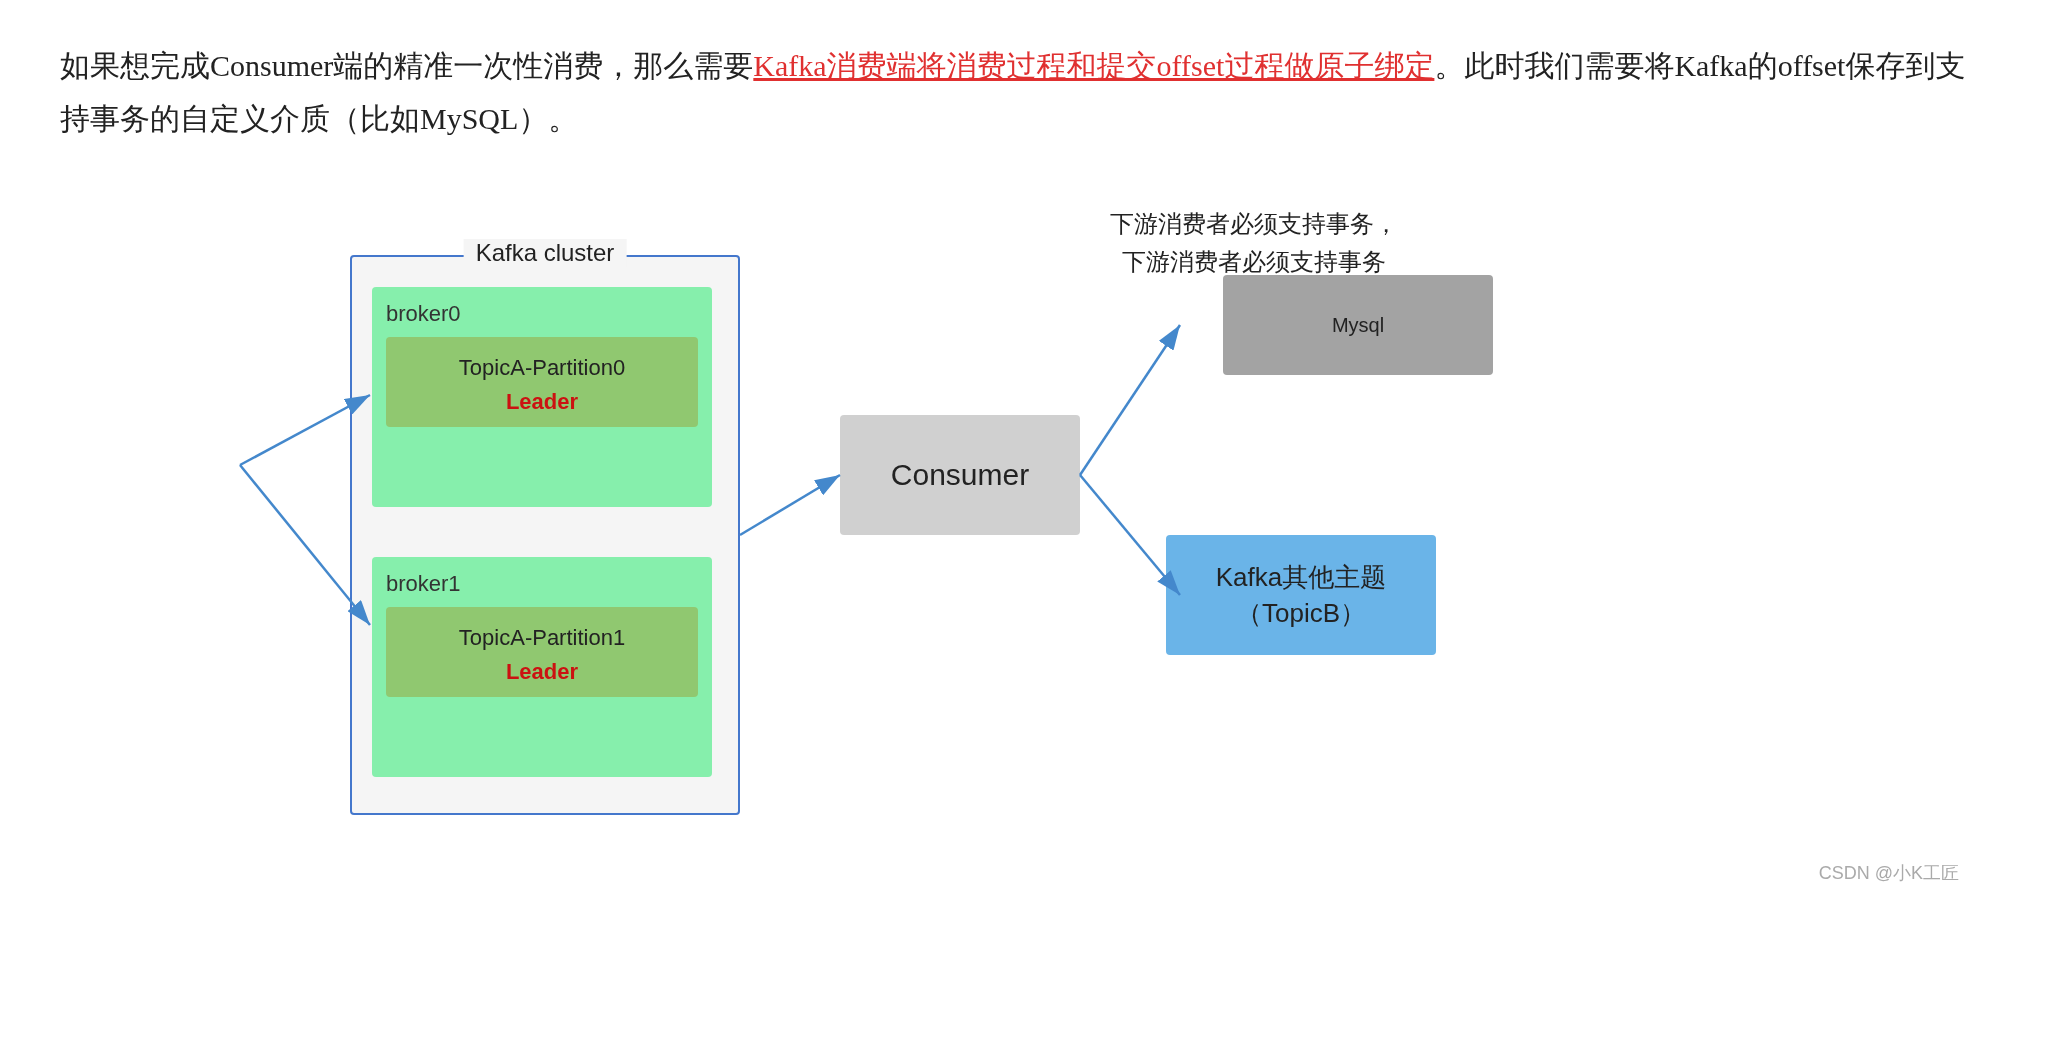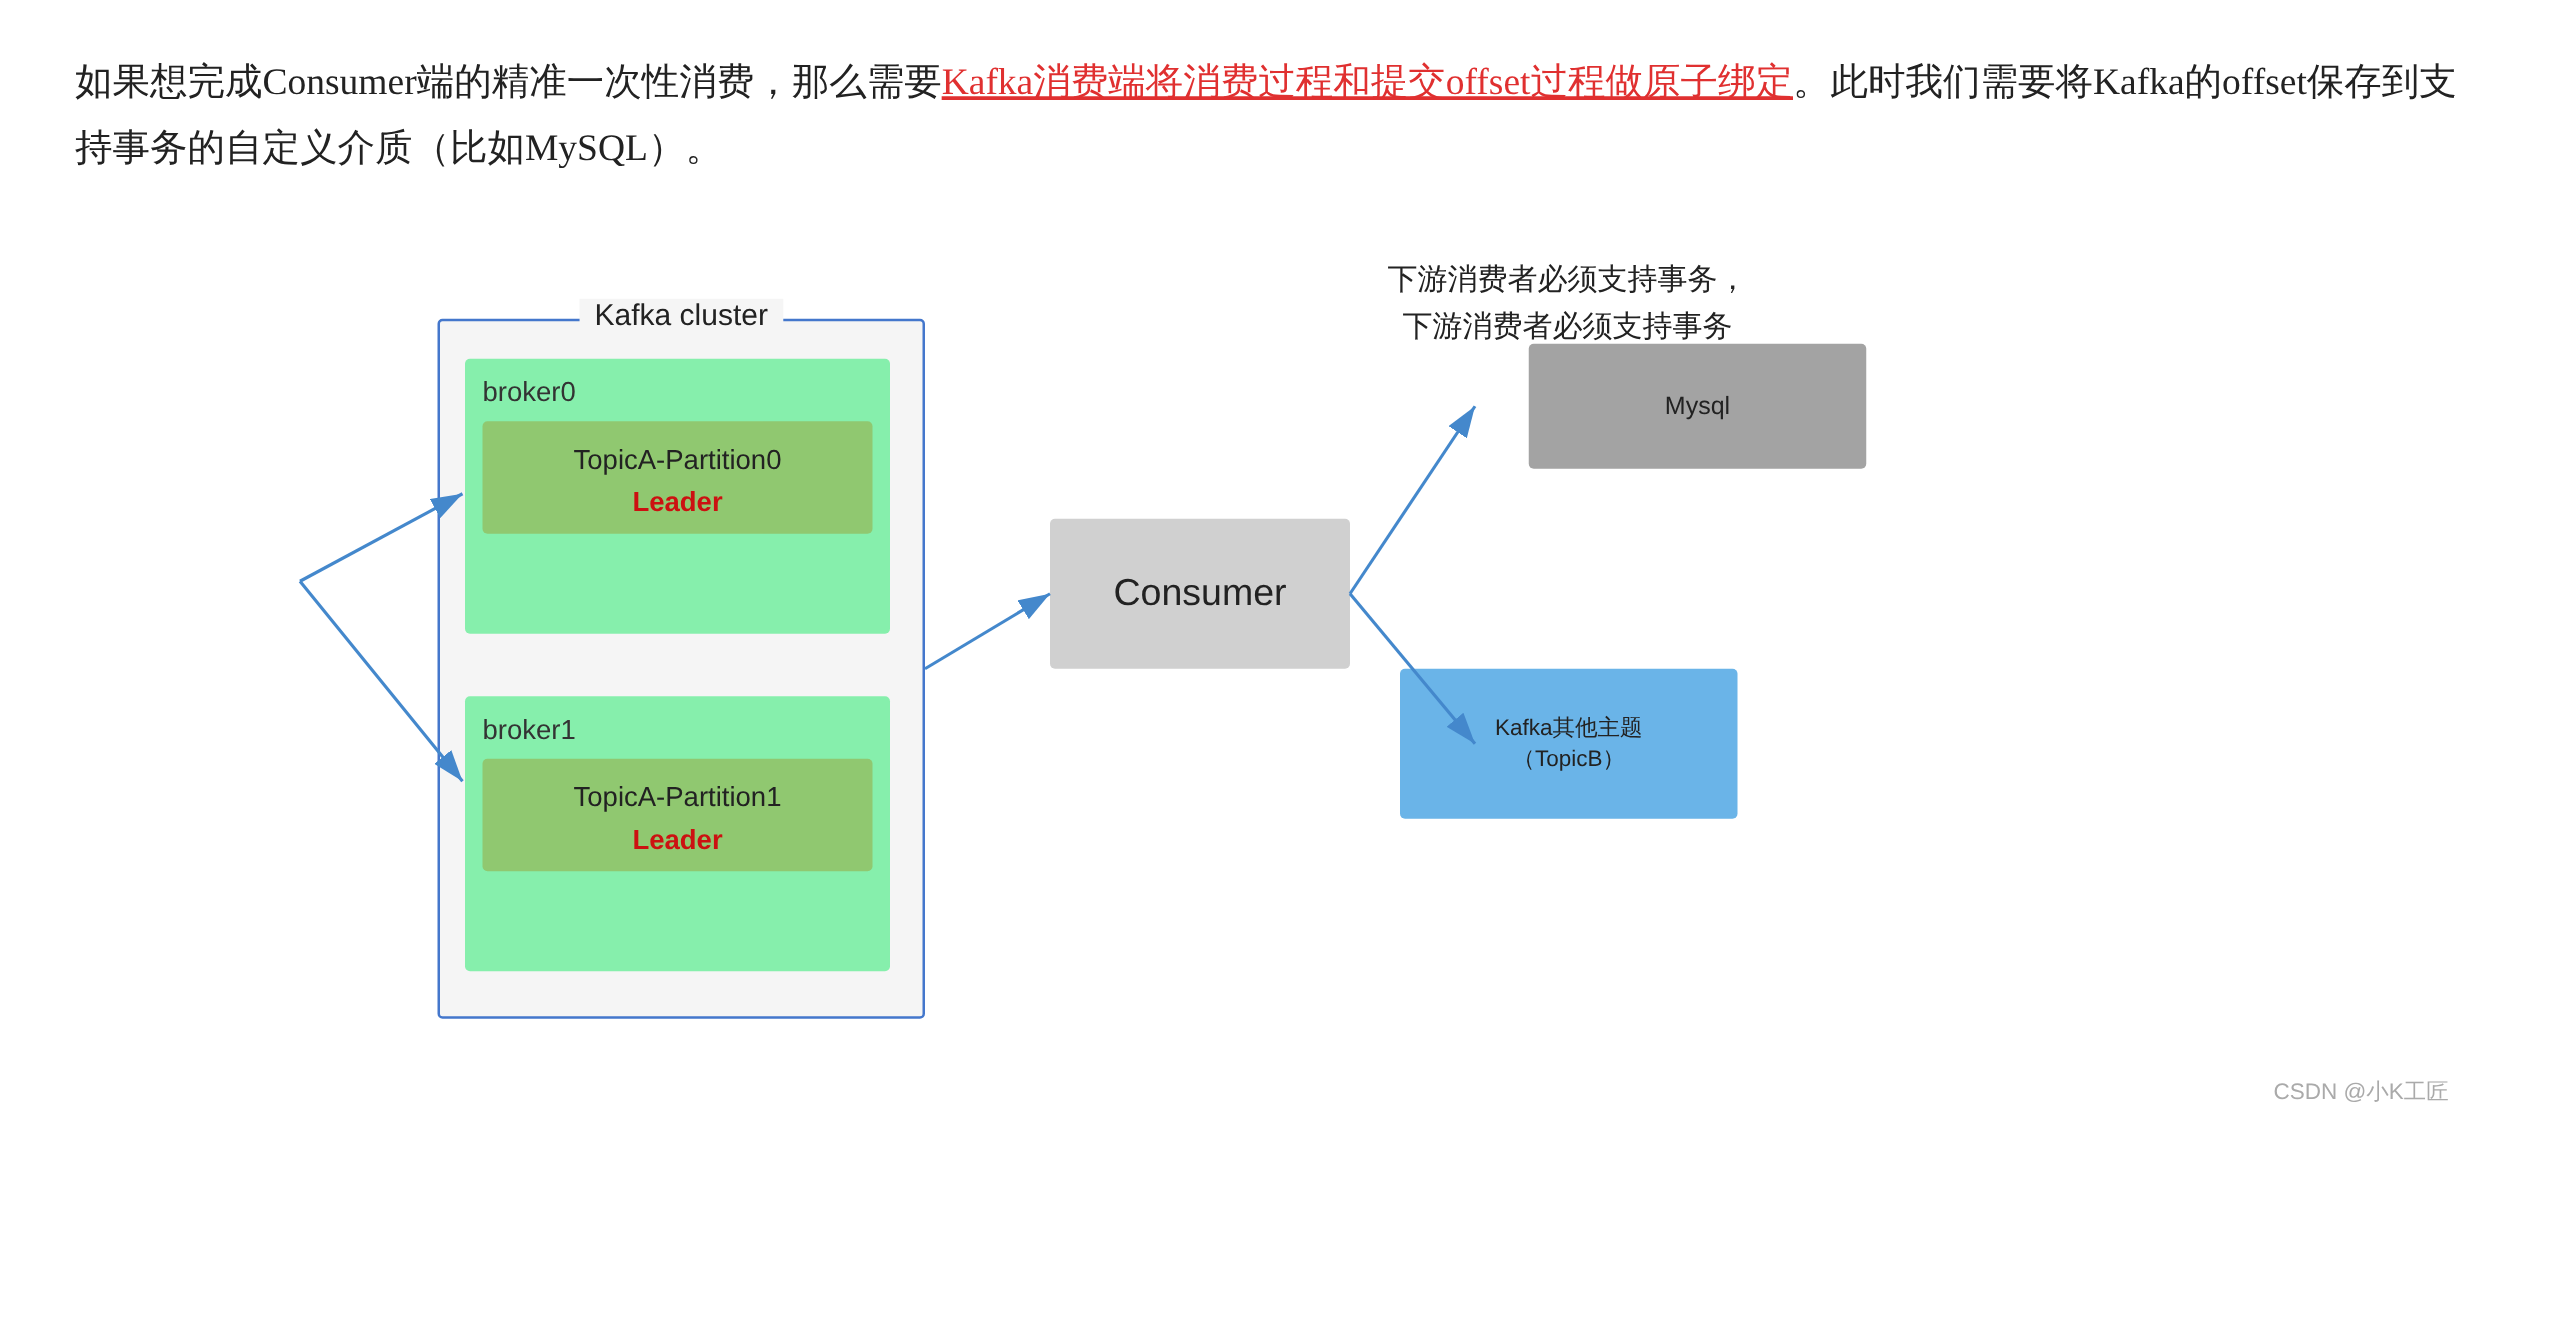--- a/index.html
+++ b/index.html
@@ -159,30 +159,30 @@
       align-items: center;
       justify-content: center;
       font-size: 20px;
       font-family: Arial, sans-serif;
       color: #222;
       margin-left: 43px;
     }
 
     .kafka-topic-box {
       position: absolute;
-      left: 1060px;
+      left: 1106px;
       top: 340px;
       width: 270px;
       height: 120px;
       background: #6ab4e8;
       border-radius: 4px;
       display: flex;
       align-items: center;
       justify-content: center;
-      font-size: 18px;
+      font-size: 26px;
       font-family: Arial, sans-serif;
       color: #222;
       text-align: center;
       line-height: 1.4;
     }
 
     
     .note-text {
       position: absolute;
       left: 1050px;

